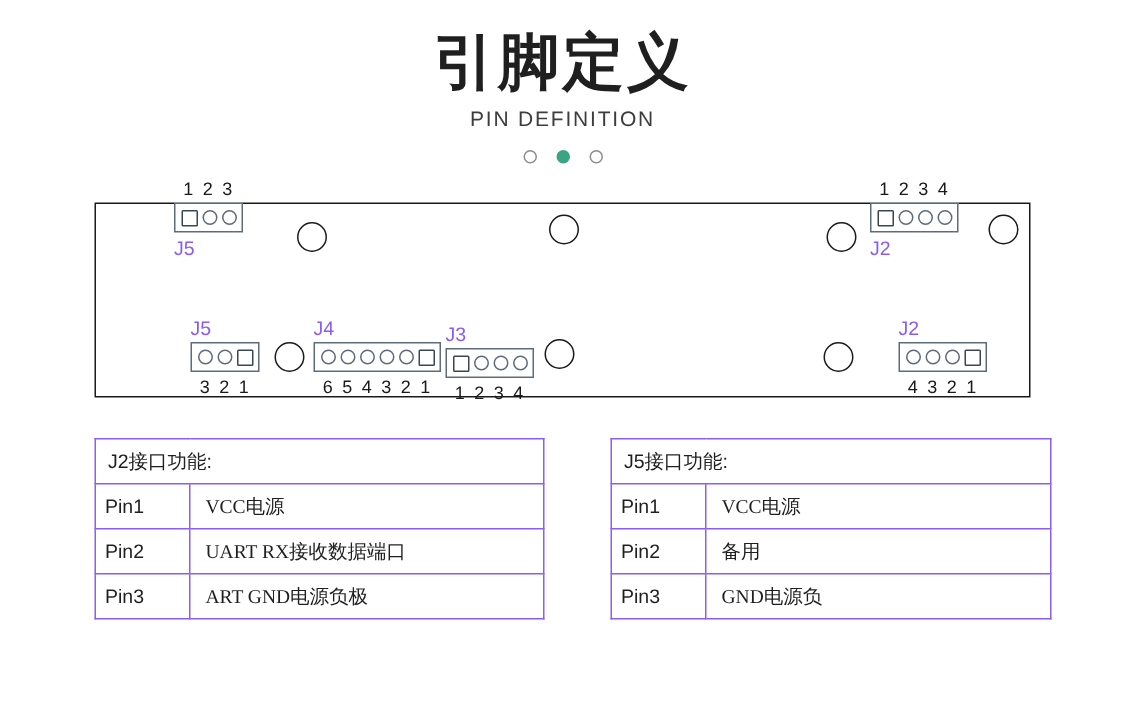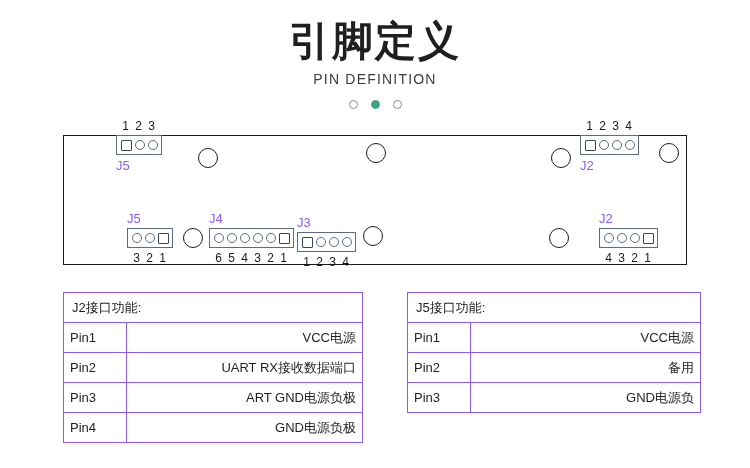--- a/index.html
+++ b/index.html
@@ -153,22 +153,23 @@
     border: 1px solid #8b5cf6;
     height: 29px;
     padding: 0 6px;
     white-space: nowrap;
   }
   table.pin-table td.pin-cell {
     text-align: left;
     width: 50px;
   }
   table.pin-table td.desc-cell {
-    text-align: right;
+    text-align: left;
     padding-left: 10px;
+    font-family: Liberation Serif, serif;
   }
   table.pin-table td.head-cell {
     text-align: left;
     padding-left: 8px;
   }
   #table-j2 { left: 63px; top: 0; width: 300px; }
   #table-j5 { left: 393px; top: 0; width: 294px; margin-left: 14px; }
 </style>
 </head>
 <body>
@@ -306,24 +307,20 @@
         <td class="desc-cell">VCC电源</td>
       </tr>
       <tr>
         <td class="pin-cell">Pin2</td>
         <td class="desc-cell">UART  RX接收数据端口</td>
       </tr>
       <tr>
         <td class="pin-cell">Pin3</td>
         <td class="desc-cell">ART  GND电源负极</td>
       </tr>
-      <tr>
-        <td class="pin-cell">Pin4</td>
-        <td class="desc-cell">GND电源负极</td>
-      </tr>
     </tbody>
   </table>
 
   <table class="pin-table" id="table-j5">
     <tbody>
       <tr>
         <td class="head-cell" colspan="2">J5接口功能:</td>
       </tr>
       <tr>
         <td class="pin-cell">Pin1</td>

